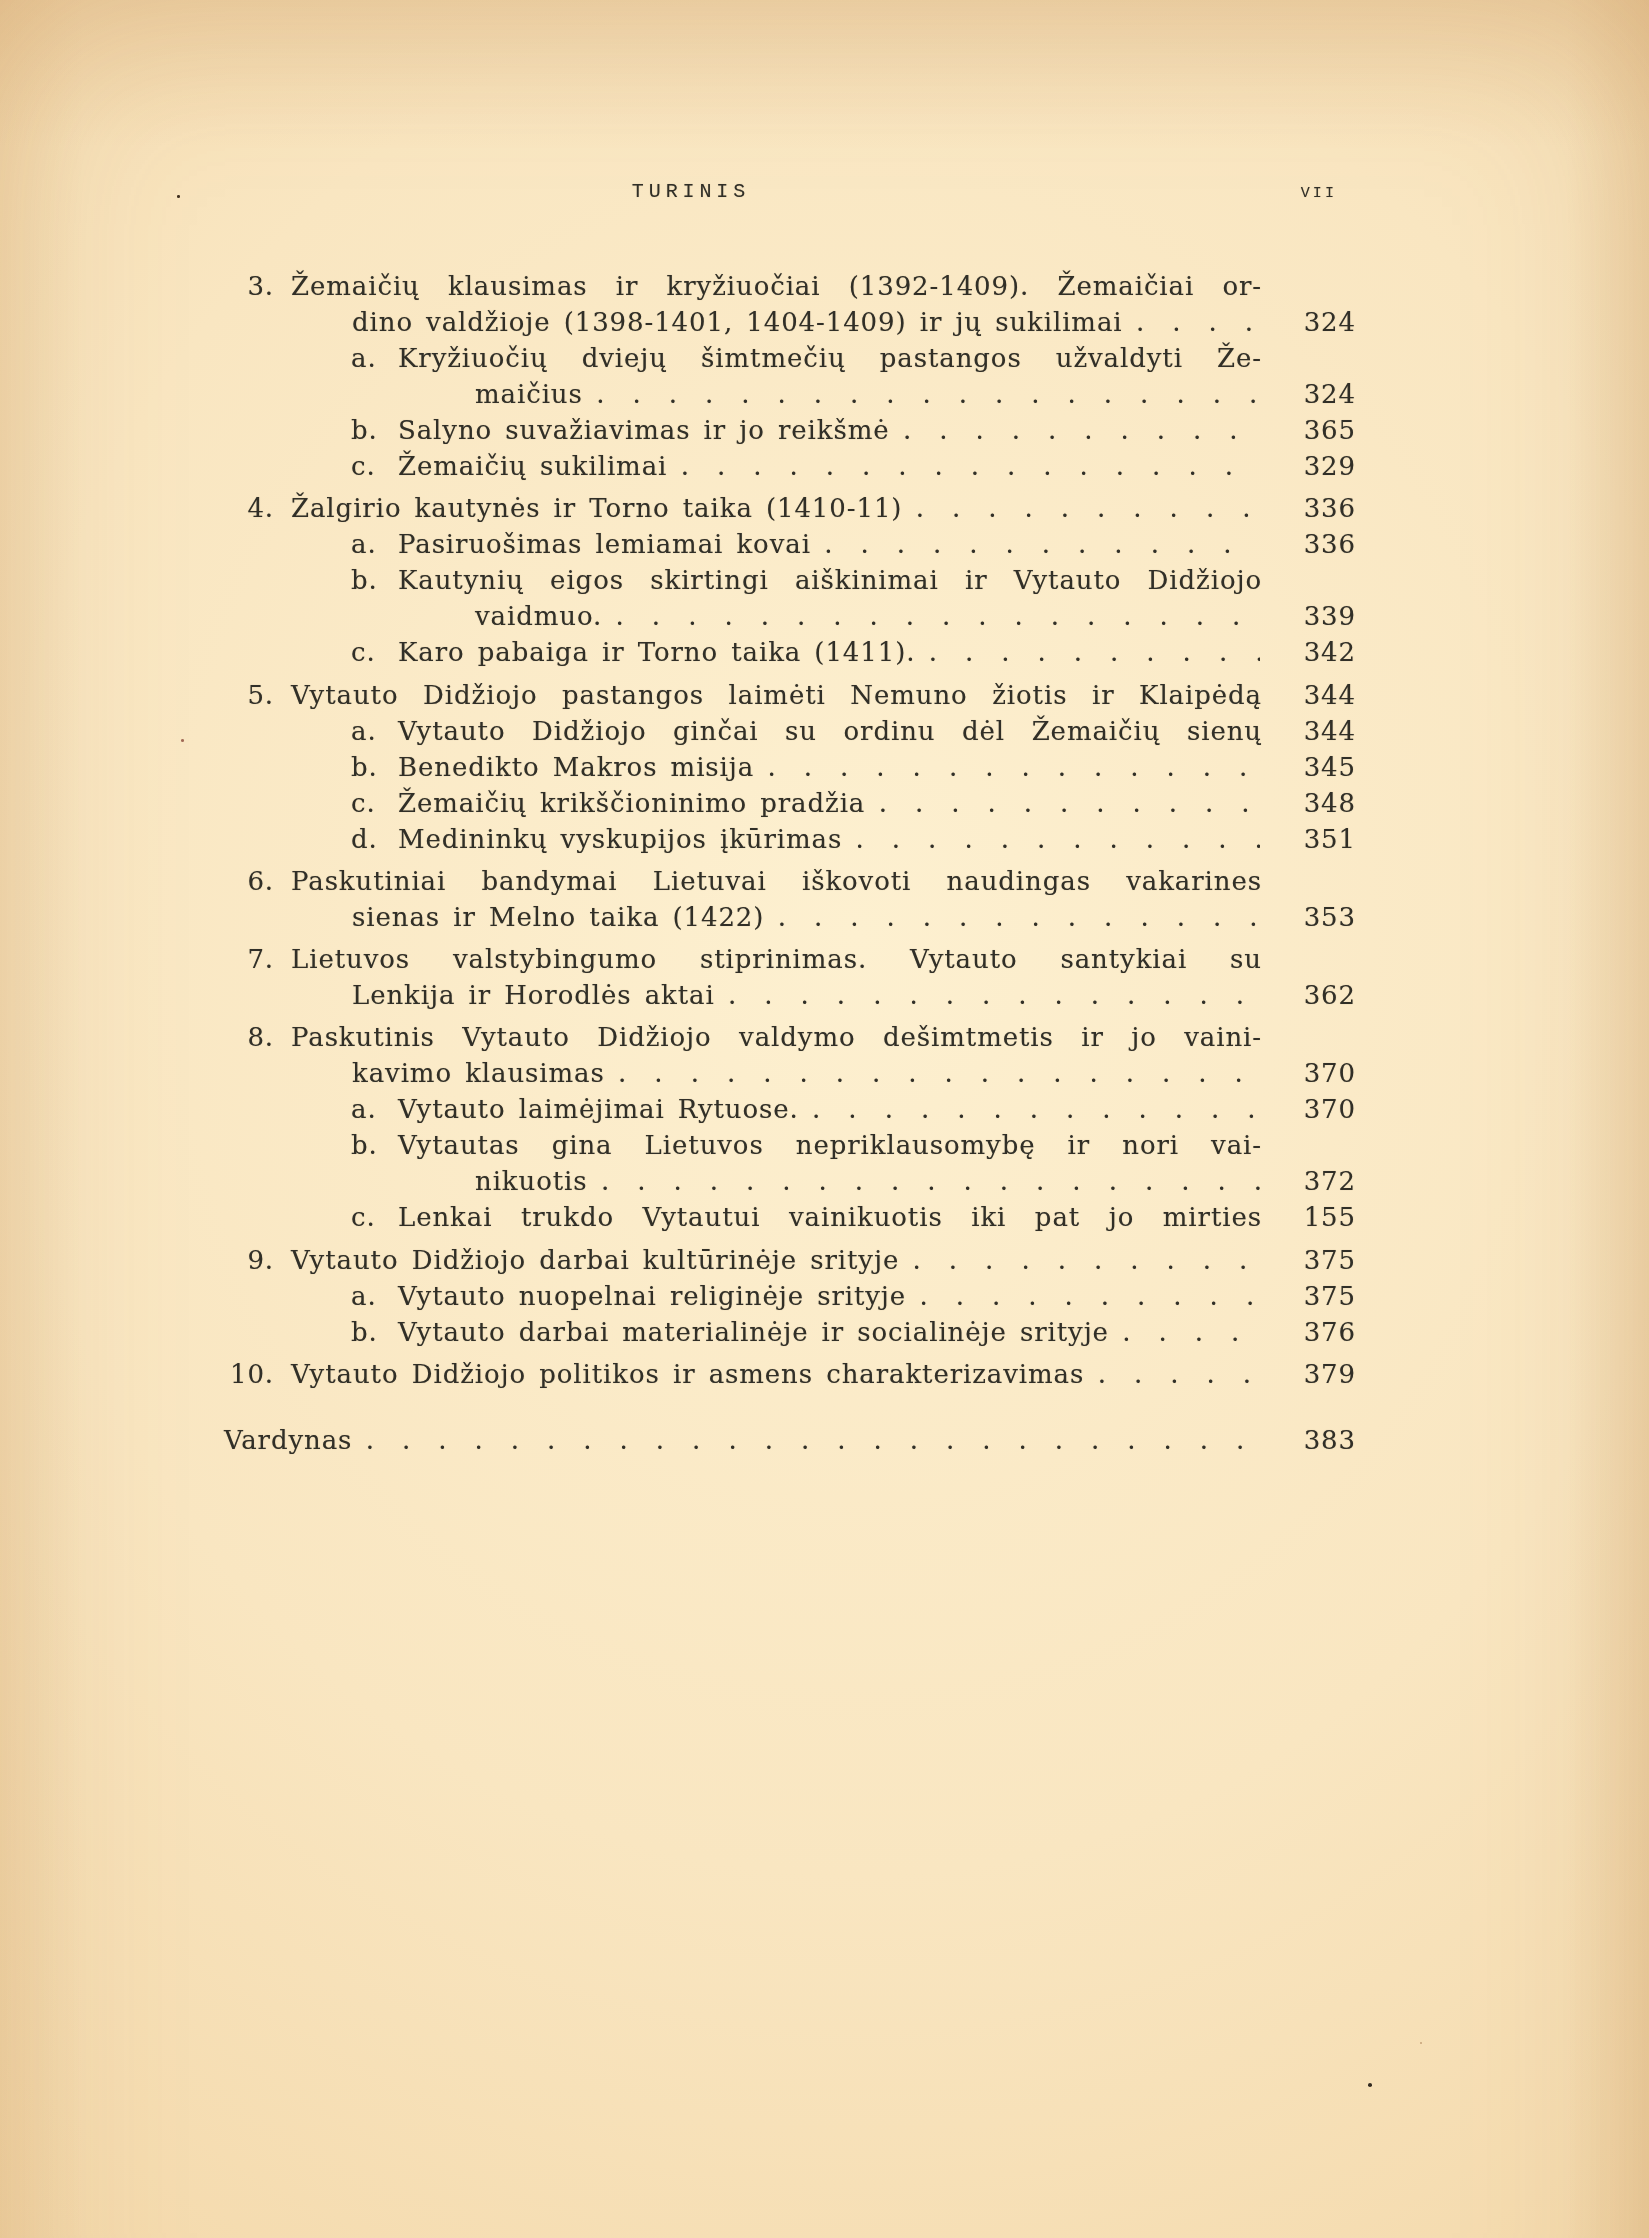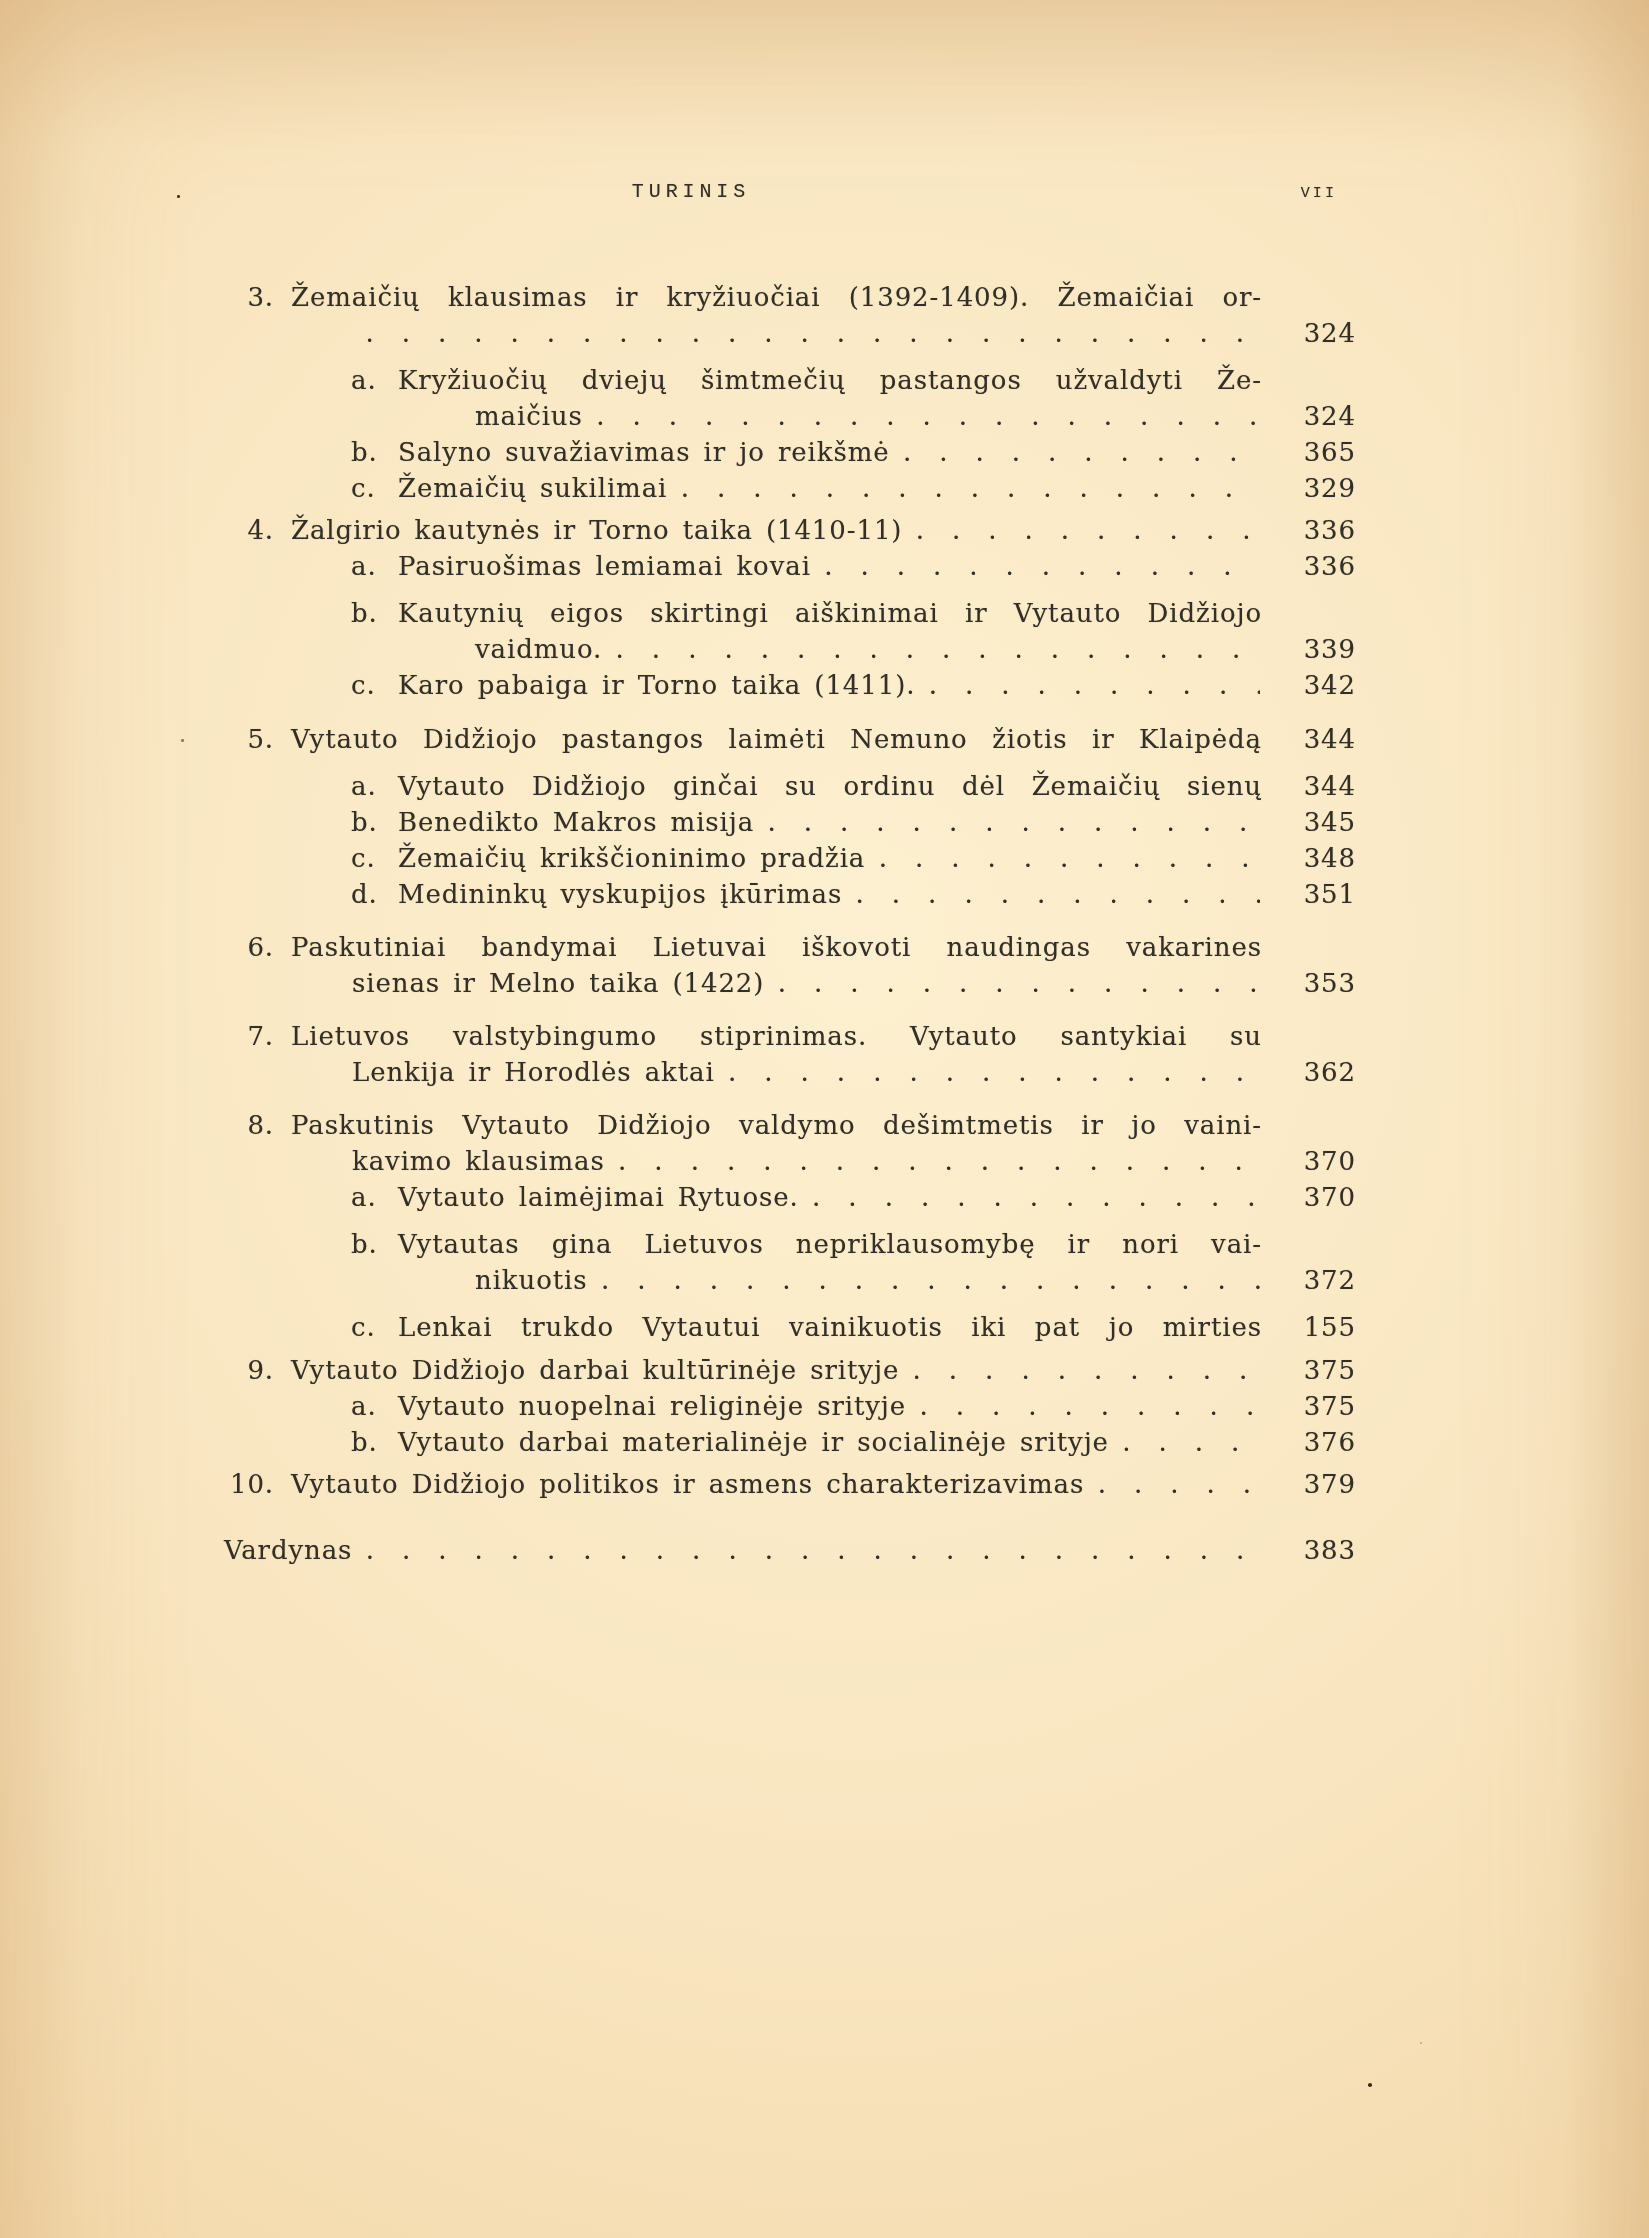--- a/index.html
+++ b/index.html
@@ -35,21 +35,21 @@
   }
   .row.gap-section{margin-top:6.3px;}
   .row.gap-large{margin-top:30px;}
   .num{flex:0 0 auto;box-sizing:border-box;white-space:pre;}
   .row.item .num{width:77px;text-align:right;padding-right:17px;}
   .row.item-cont .num{width:138px;}
   .row.sub .num{width:184px;padding-left:137px;}
   .row.sub-cont .num{width:261px;}
   .row.plain .num{width:9.9px;}
   .text{white-space:nowrap;}
-  .row.justify .text{flex:1 1 auto;white-space:normal;text-align:justify;text-align-last:justify;margin-top:11px;}
+  .row.justify .text{flex:1 1 auto;white-space:normal;text-align:justify;text-align-last:justify;}
   .leader{
     flex:1 1 0;min-width:0;overflow:hidden;white-space:nowrap;
     letter-spacing:28px;margin-left:13.4px;margin-right:1.8px;
   }
   .page-num{flex:0 0 94px;text-align:right;white-space:nowrap;}
   .speck{position:absolute;border-radius:50%;}
 </style>
 </head>
 <body>
 
@@ -63,20 +63,21 @@
   </header>
 
   <main class="toc" id="toc">
       <div class="row item justify">
         <span class="num">3.</span>
         <span class="text">Žemaičių klausimas ir kryžiuočiai (1392-1409). Žemaičiai or-</span>
         <span class="page-num"></span>
       </div>
       <div class="row item-cont">
         <span class="num"></span>
+        <span class="text">dino valdžioje (1398-1401, 1404-1409) ir jų sukilimai</span>
         <span class="leader">............................................................</span>
         <span class="page-num">324</span>
       </div>
       <div class="row sub justify">
         <span class="num">a.</span>
         <span class="text">Kryžiuočių dviejų šimtmečių pastangos užvaldyti Že-</span>
         <span class="page-num"></span>
       </div>
       <div class="row sub-cont">
         <span class="num"></span>

